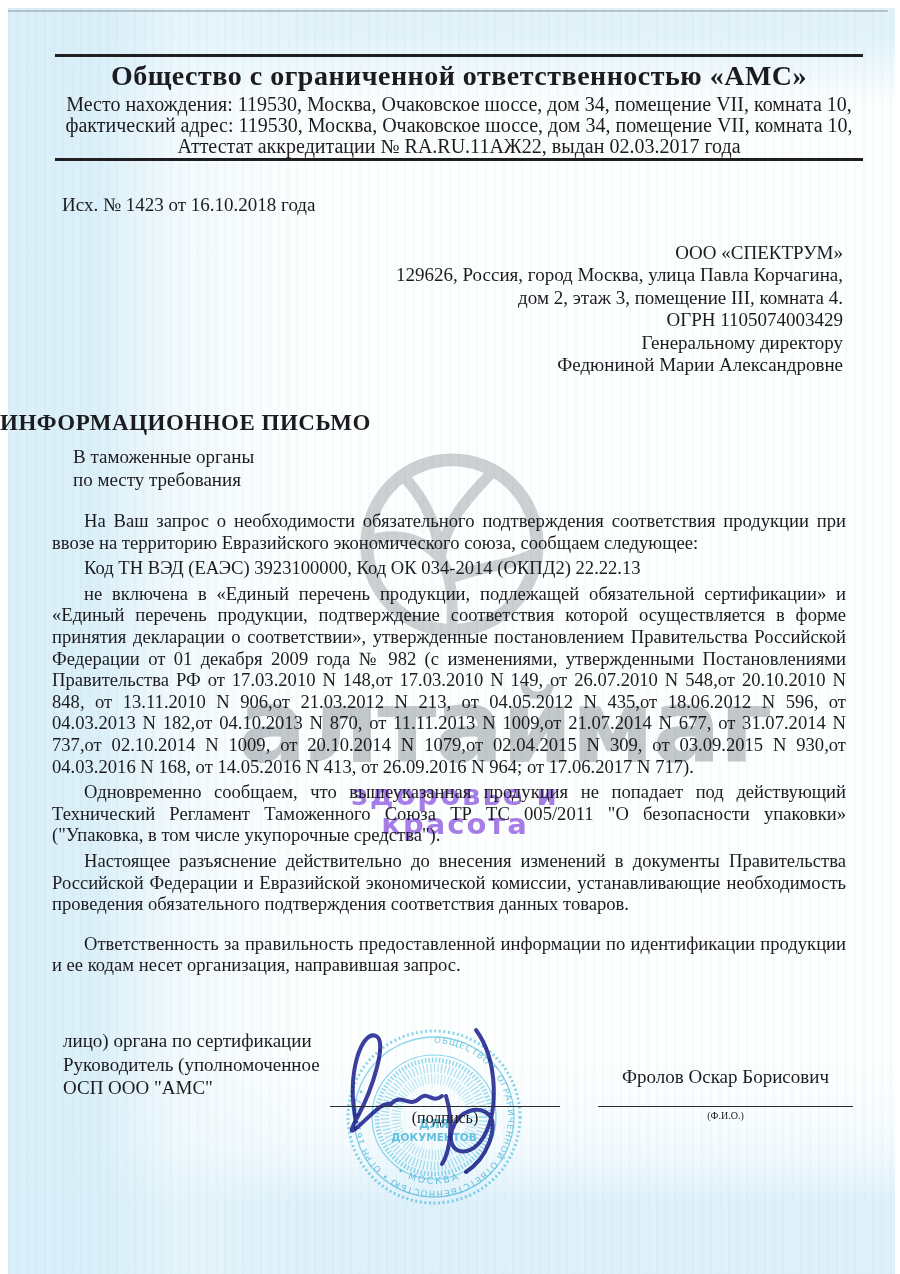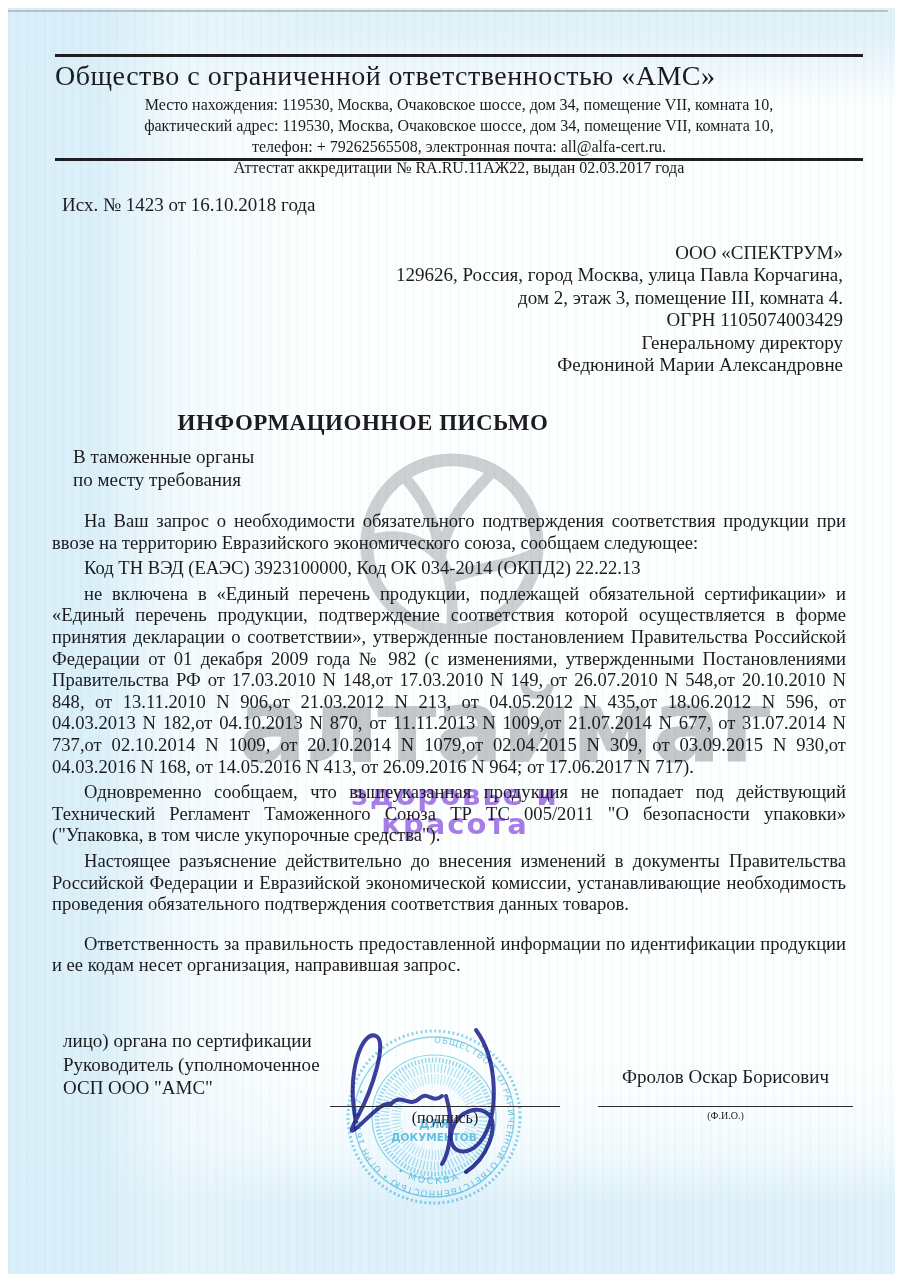--- a/index.html
+++ b/index.html
@@ -32,31 +32,31 @@
   .wm-tagline{
     left:300px;top:781px;width:310px;text-align:center;
     font-family:"DejaVu Sans","Liberation Sans",sans-serif;
     font-size:29px;font-weight:bold;letter-spacing:2px;line-height:1;
     color:#6d28d9;opacity:.6;
   }
 
   
   .rule{position:absolute;left:55px;width:808px;border-top:3px solid #1f1f22;}
   .rule-1{top:54px;} .rule-2{top:158px;}
-  .org-name{position:absolute;left:55px;width:808px;top:60px;
-    font-size:28px;font-weight:normal;letter-spacing:.5px;}
+  .org-name{position:absolute;left:55px;width:808px;top:60px;text-align:center;
+    font-size:28px;font-weight:bold;letter-spacing:.5px;}
   .lh-lines{position:absolute;left:55px;width:808px;top:94px;text-align:center;
-    font-size:16px;line-height:21px;}
+    font-size:20px;line-height:21px;}
 
   .ref-line{position:absolute;left:62px;top:194px;font-size:19px;}
 
   .recipient{position:absolute;right:57px;top:242px;text-align:right;
     font-size:19px;line-height:22.4px;}
 
-  .letter-title{position:absolute;left:0;width:726px;top:410px;text-align:center;
+  .letter-title{position:absolute;left:0;width:726px;top:410px;text-align:left;
     font-size:23px;font-weight:bold;letter-spacing:.5px;}
 
   .addressee{position:absolute;left:73px;top:446px;font-size:19px;line-height:22.5px;}
 
   
   .body-text{position:absolute;left:48px;top:506px;width:802px;
     font-size:18.6px;line-height:21.6px;text-align:justify;}
   .body-text p{margin:4px;text-indent:32px;}
   .body-text p.gap-before{margin-top:18px;}
 
@@ -89,21 +89,20 @@
     <path d="M55,35 C75,58 86,84 88,113" stroke-width="11"></path>
   </svg>
   <div class="wm wm-brand">алтаймаг</div>
   <div class="wm wm-tagline">здоровье и красота</div>
 
   <div class="rule rule-1"></div>
   <div class="org-name">Общество с ограниченной ответственностью «АМС»</div>
   <div class="lh-lines">
     <div>Место нахождения: 119530, Москва, Очаковское шоссе, дом 34, помещение VII, комната 10,</div>
     <div>фактический адрес: 119530, Москва, Очаковское шоссе, дом 34, помещение VII, комната 10,</div>
-    <div>телефон: + 79262565508, электронная почта: all@alfa-cert.ru.</div>
     <div>Аттестат аккредитации № RA.RU.11АЖ22, выдан 02.03.2017 года</div>
   </div>
   <div class="rule rule-2"></div>
 
   <div class="ref-line">Исх. № 1423 от 16.10.2018 года</div>
 
   <div class="recipient">
     <div>ООО «СПЕКТРУМ»</div>
     <div>129626, Россия, город Москва, улица Павла Корчагина,</div>
     <div>дом 2, этаж 3, помещение III, комната 4.</div>

